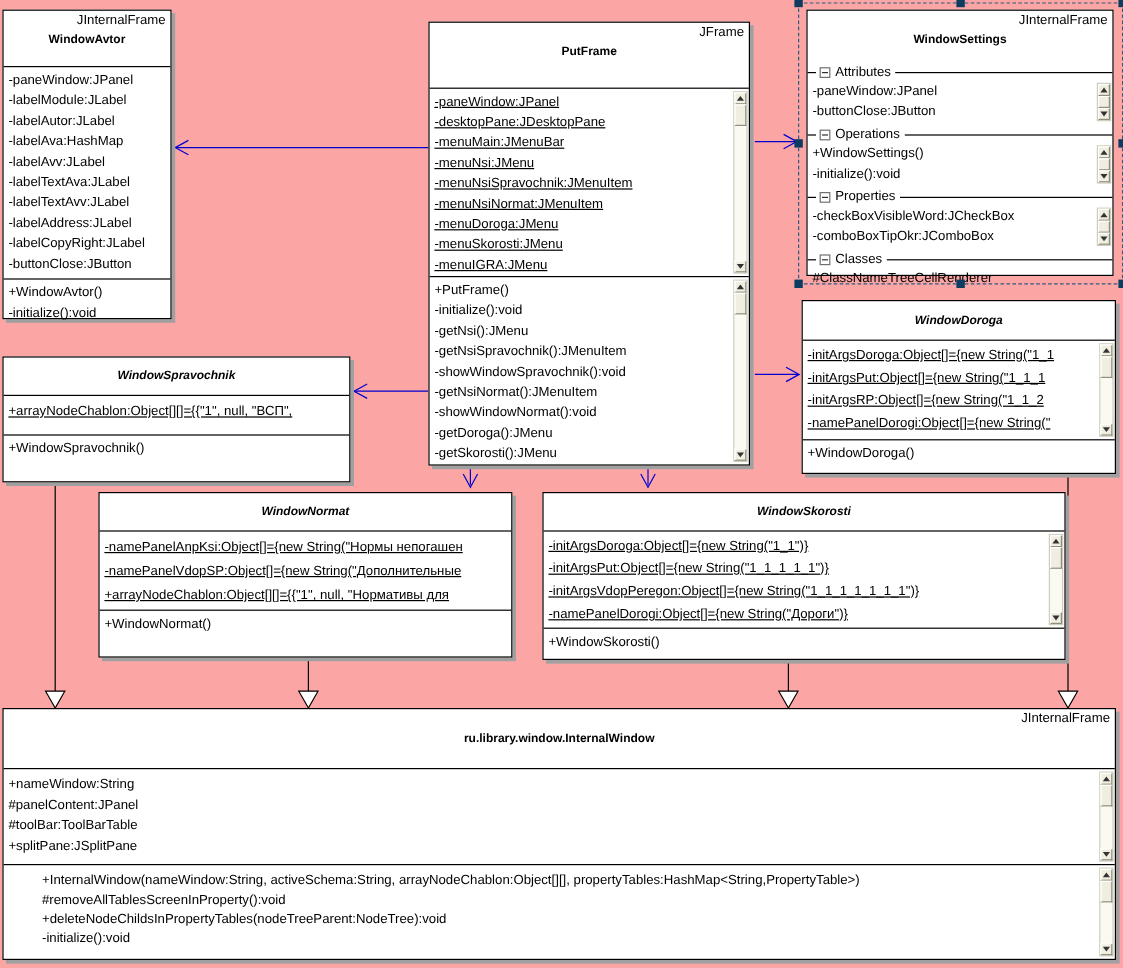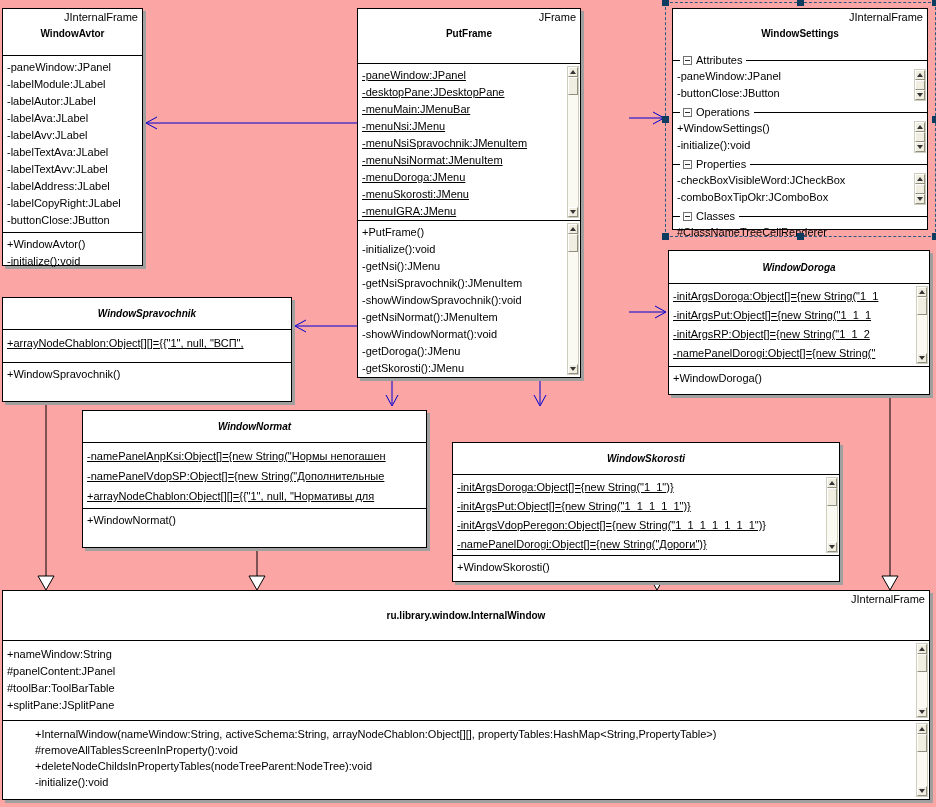--- a/index.html
+++ b/index.html
@@ -113,35 +113,35 @@
 
   <div class="uml" style="left:2px; top:8px; width:141px; height:258px;">
     <div class="hdr" style="height:47px;">
       <div class="stp">JInternalFrame</div>
       <div class="ttl">WindowAvtor</div>
     </div>
     <div class="sec bb" style="height:177px;">
       <div class="mem">-paneWindow:JPanel</div>
       <div class="mem">-labelModule:JLabel</div>
       <div class="mem">-labelAutor:JLabel</div>
-      <div class="mem">-labelAva:JLabel</div>
+      <div class="mem">-labelAva:HashMap</div>
       <div class="mem">-labelAvv:JLabel</div>
       <div class="mem">-labelTextAva:JLabel</div>
       <div class="mem">-labelTextAvv:JLabel</div>
       <div class="mem">-labelAddress:JLabel</div>
       <div class="mem">-labelCopyRight:JLabel</div>
       <div class="mem">-buttonClose:JButton</div>
     </div>
     <div class="sec">
       <div class="mem">+WindowAvtor()</div>
       <div class="mem">-initialize():void</div>
     </div>
   </div>
 
-  <div class="uml" style="left:357px; top:8px; width:224px; height:370px;">
+  <div class="uml" style="left:357px; top:18px; width:268px; height:370px;">
     <div class="hdr" style="height:55px;">
       <div class="stp">JFrame</div>
       <div class="ttl">PutFrame</div>
     </div>
     <div class="sec bb" style="height:157px;">
       <div class="mem static">-paneWindow:JPanel</div>
       <div class="mem static">-desktopPane:JDesktopPane</div>
       <div class="mem static">-menuMain:JMenuBar</div>
       <div class="mem static">-menuNsi:JMenu</div>
       <div class="mem static">-menuNsiSpravochnik:JMenuItem</div>
@@ -311,21 +311,21 @@
     <div class="sec bb lh20" style="height:66px;">
       <div class="mem static">-namePanelAnpKsi:Object[]={new String("Нормы непогашен</div>
       <div class="mem static">-namePanelVdopSP:Object[]={new String("Дополнительные</div>
       <div class="mem static">+arrayNodeChablon:Object[][]={{"1", null, "Нормативы для</div>
     </div>
     <div class="sec">
       <div class="mem">+WindowNormat()</div>
     </div>
   </div>
 
-  <div class="uml" style="left:452px; top:410px; width:388px; height:140px;margin-top:32px;">
+  <div class="uml" style="left:452px; top:410px; width:436px; height:140px;">
     <div class="hdr center-only" style="height:32px;">
       <div class="ttl">WindowSkorosti</div>
     </div>
     <div class="sec bb lh19" style="height:81px;">
       <div class="mem static">-initArgsDoroga:Object[]={new String("1_1")}</div>
       <div class="mem static">-initArgsPut:Object[]={new String("1_1_1_1_1")}</div>
       <div class="mem static">-initArgsVdopPeregon:Object[]={new String("1_1_1_1_1_1_1")}</div>
       <div class="mem static">-namePanelDorogi:Object[]={new String("Дороги")}</div>
       <div class="sb">
         <div class="sb-b">

